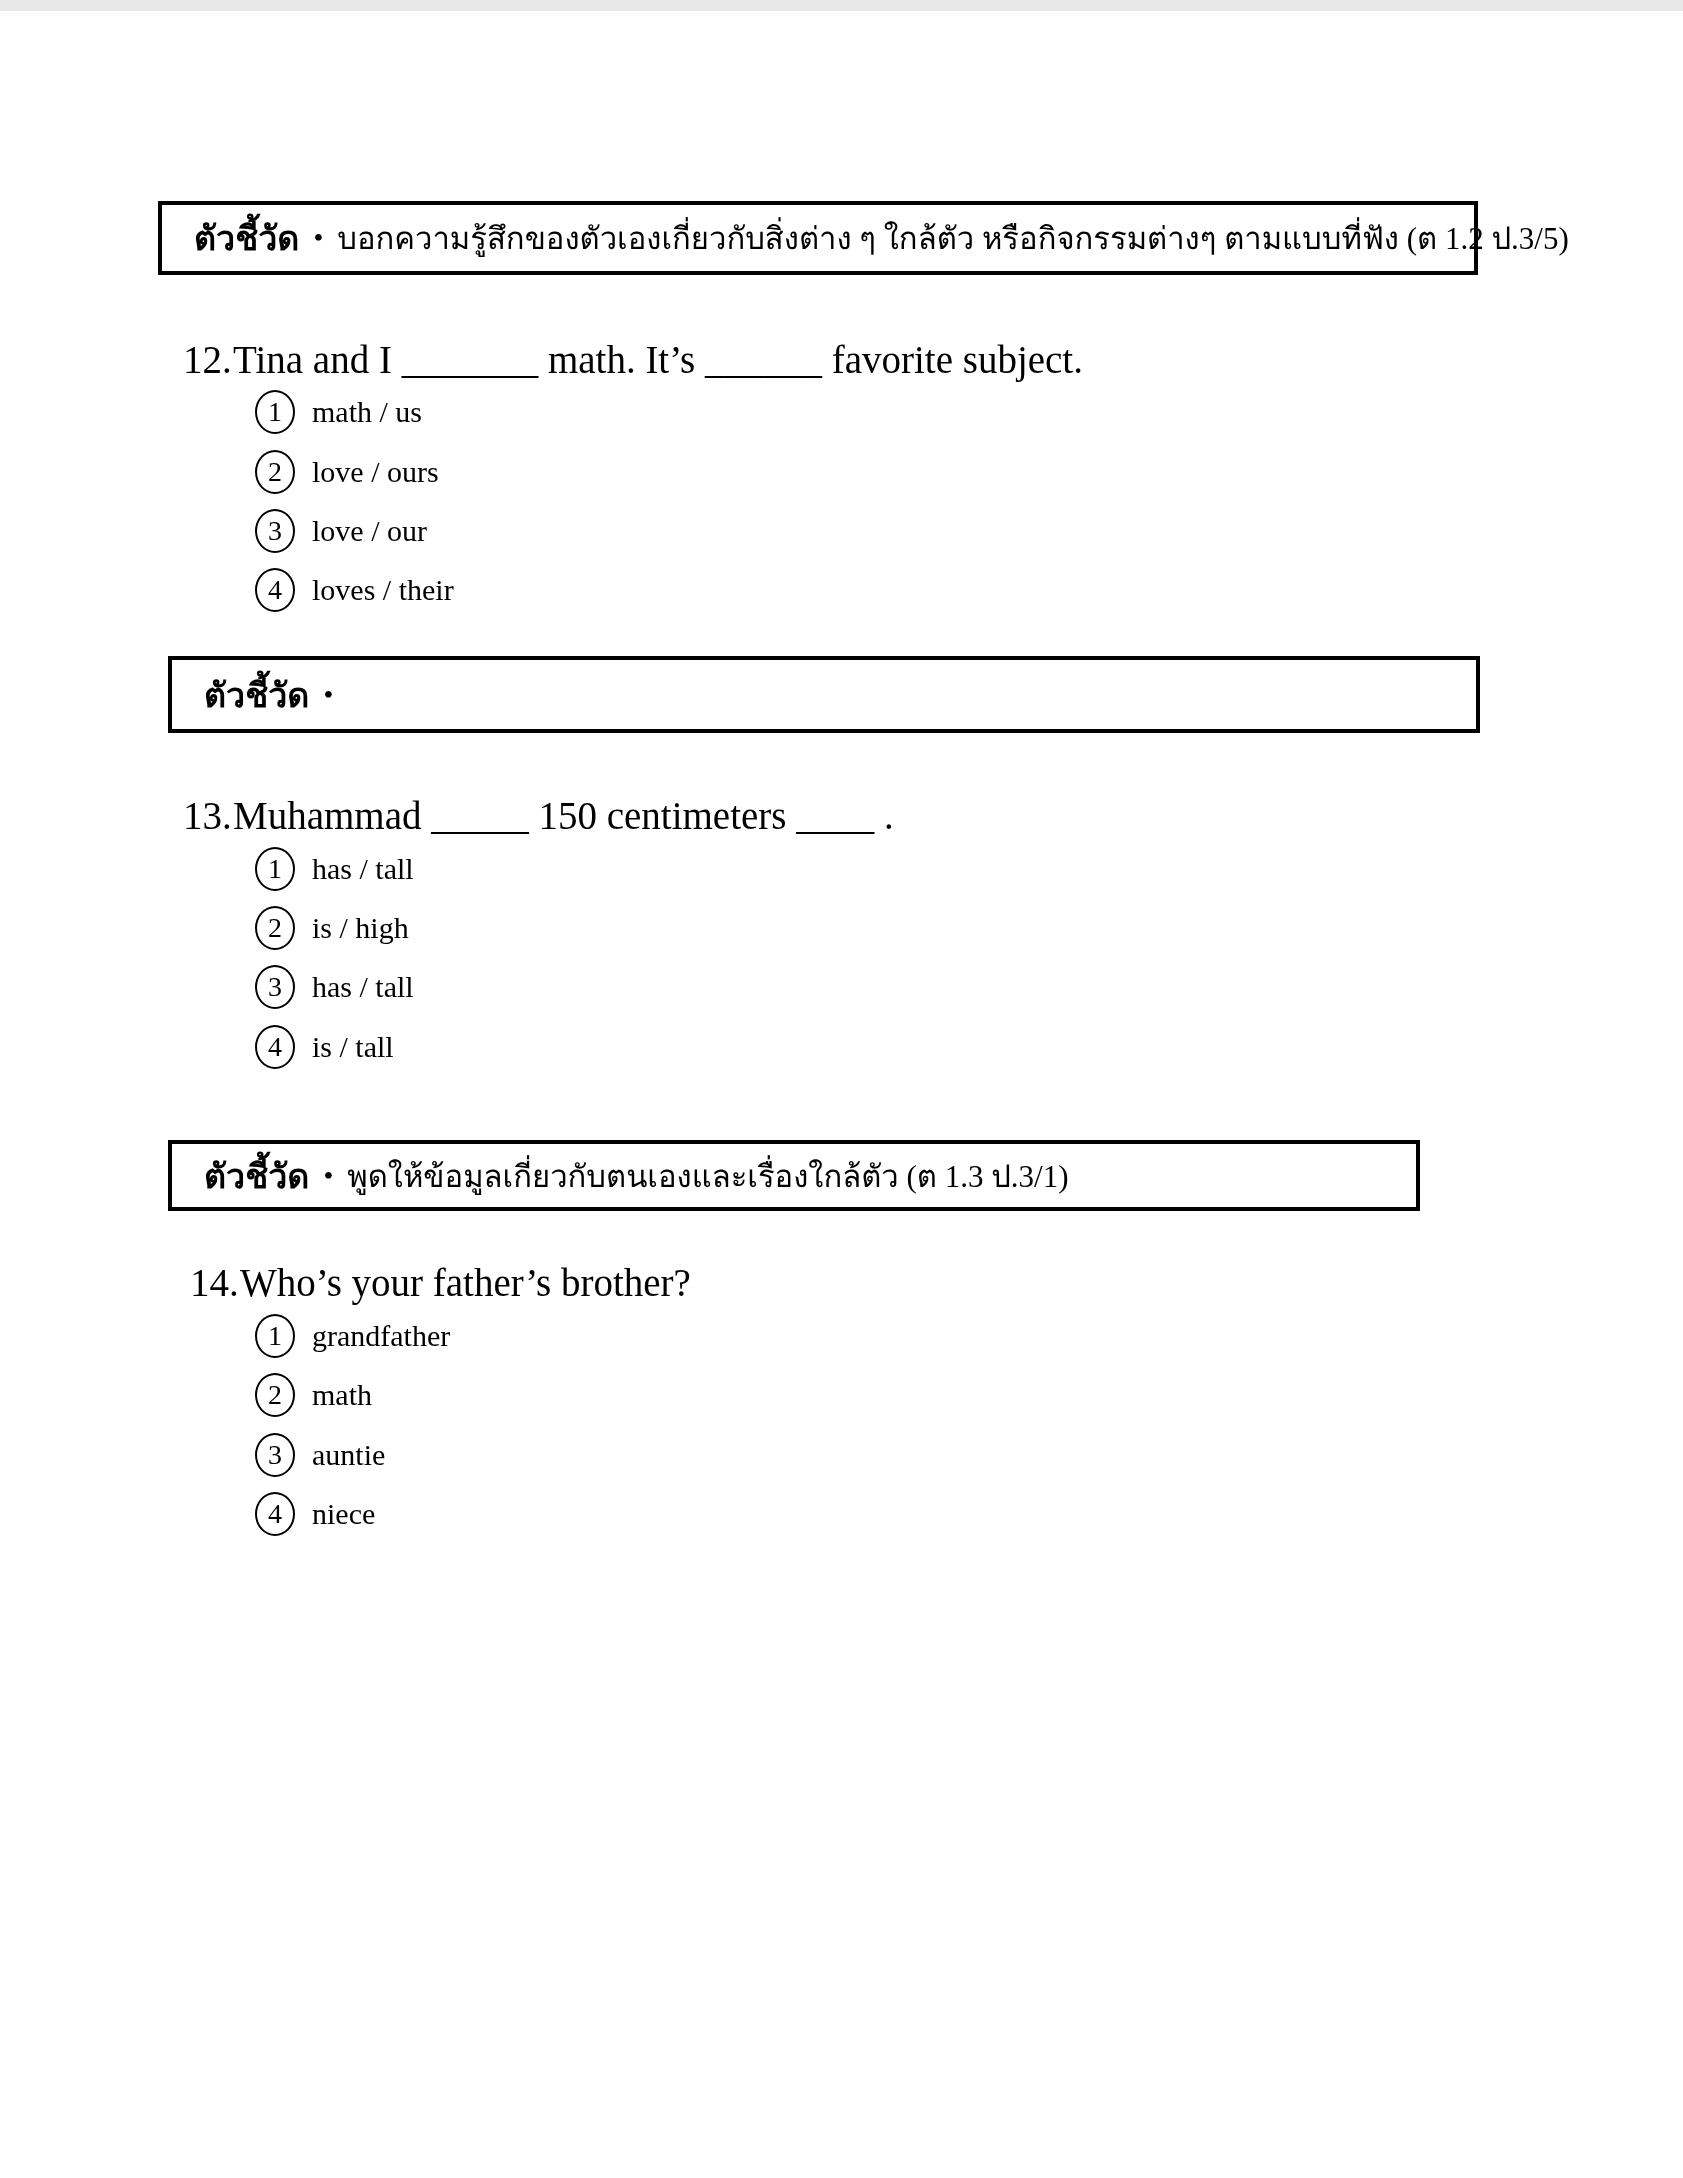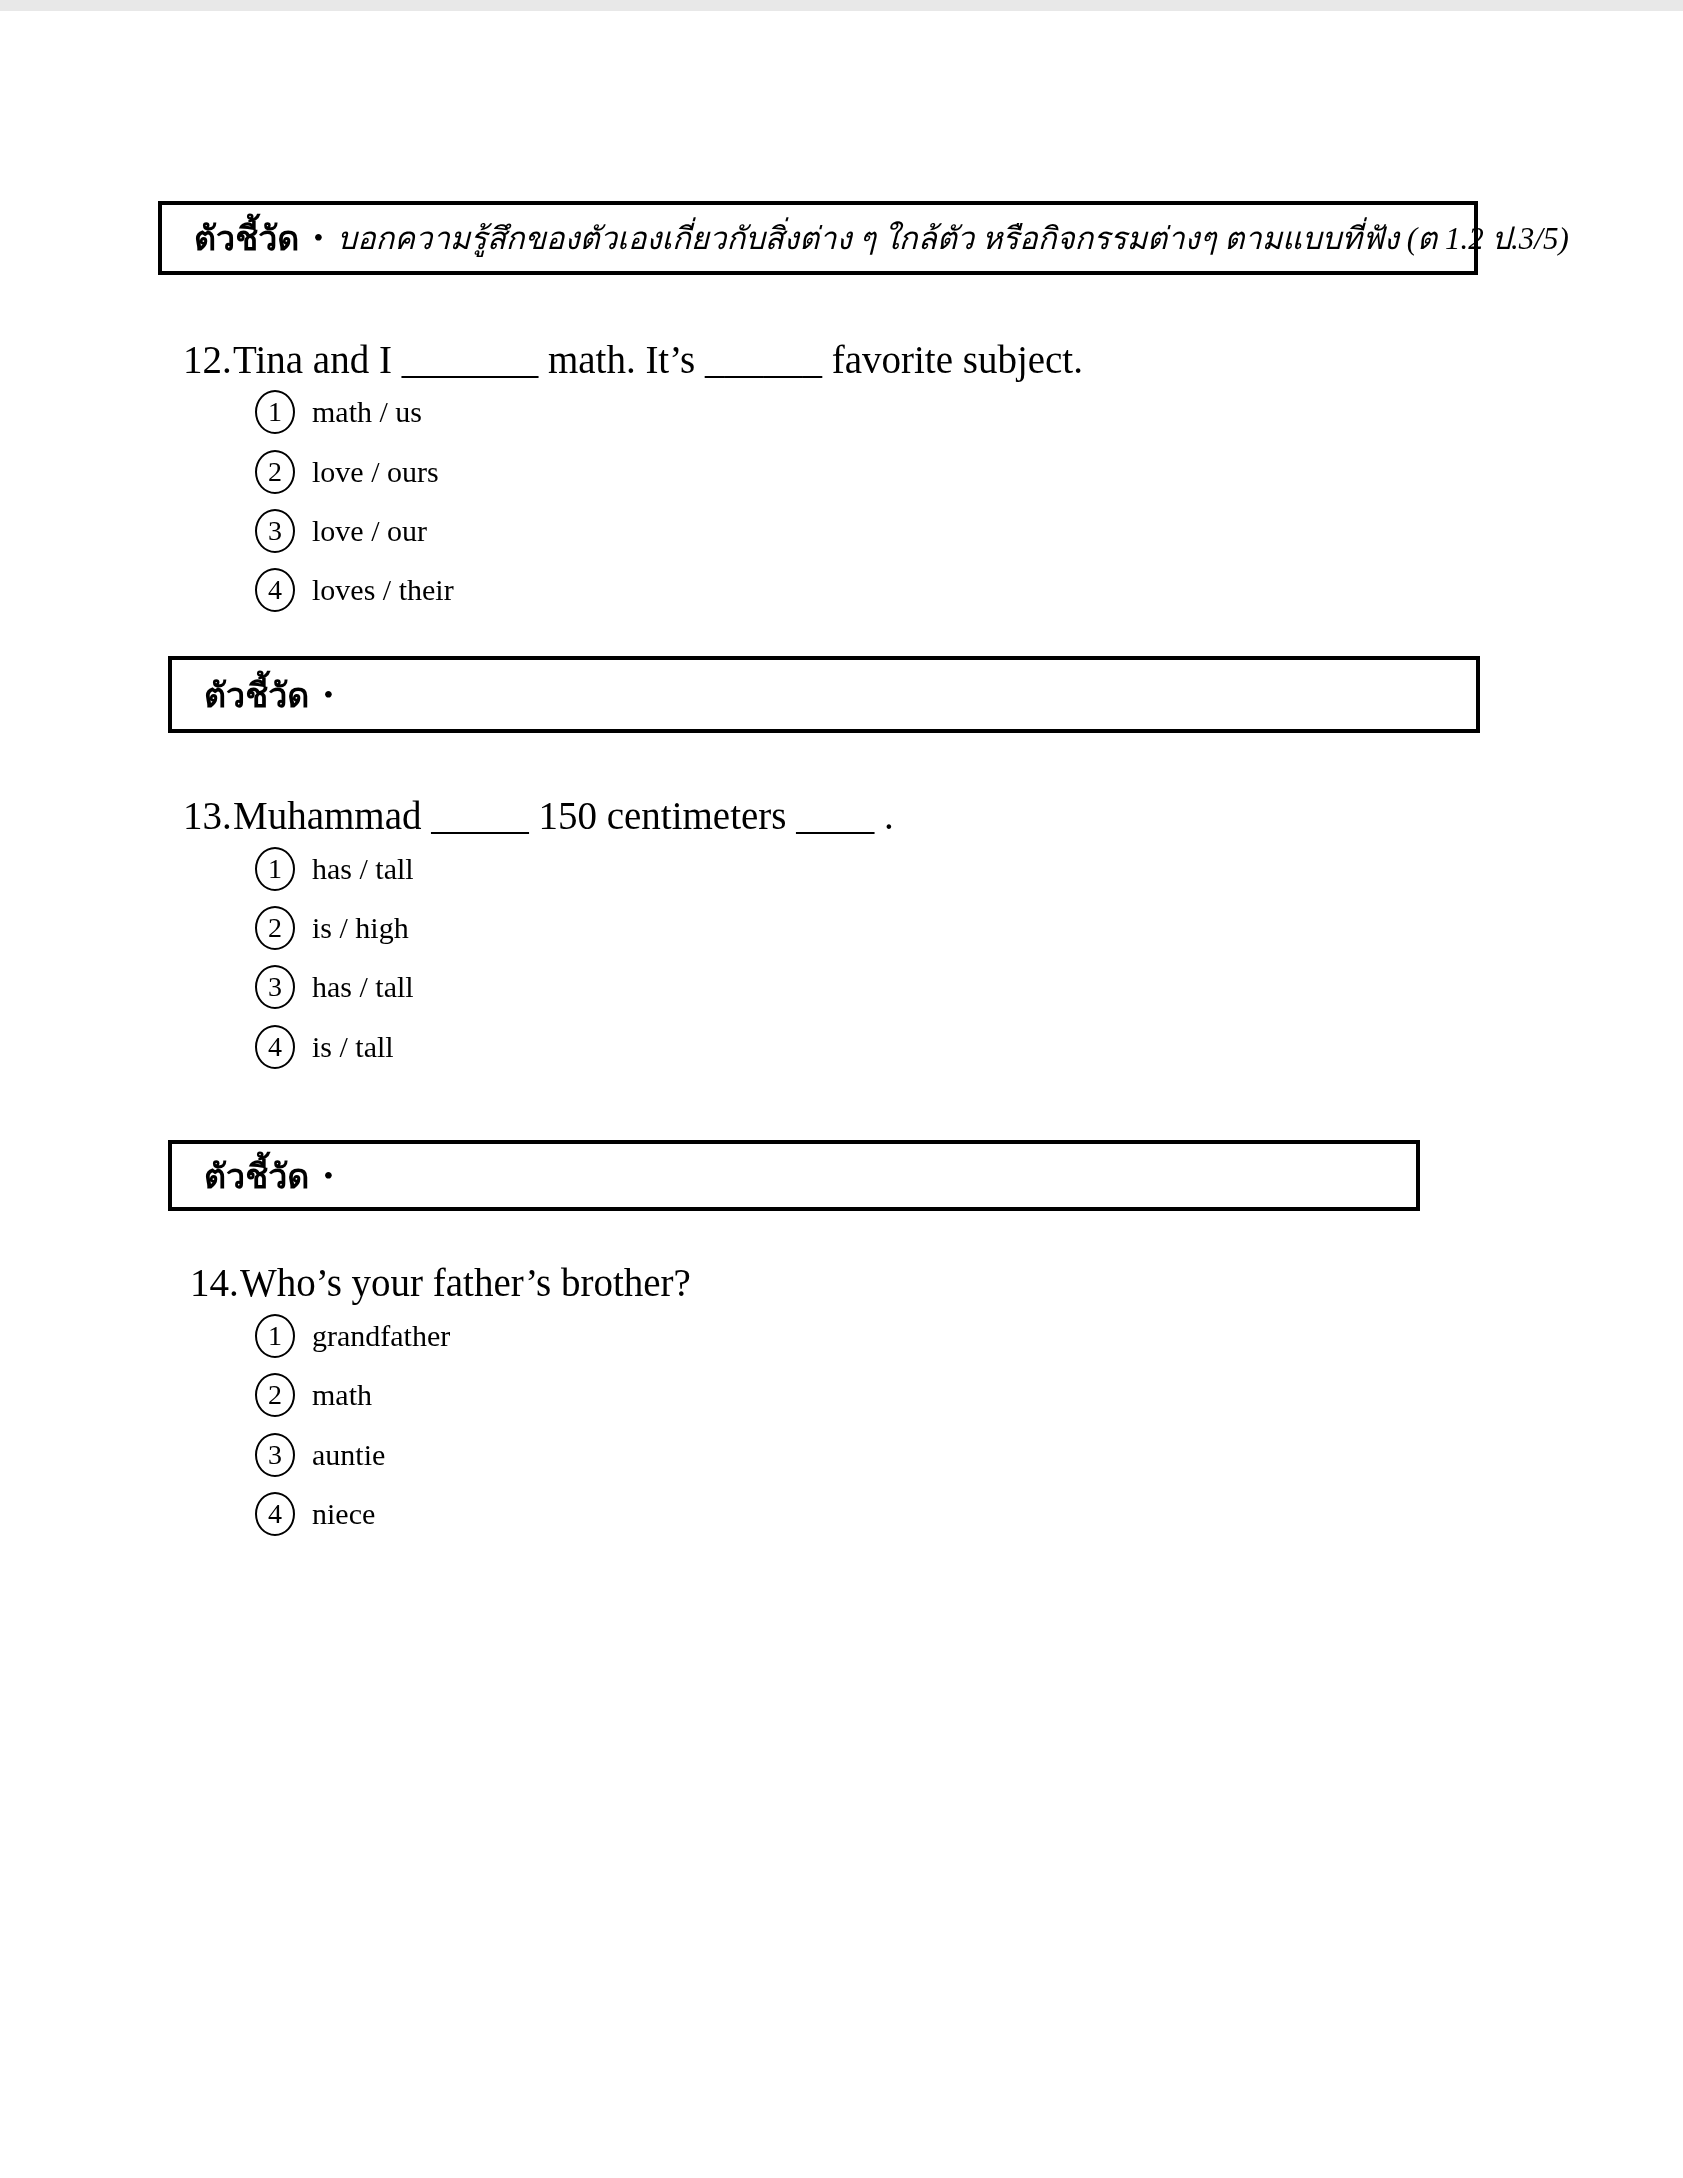--- a/index.html
+++ b/index.html
@@ -27,21 +27,20 @@
   .ind-label {
     font-weight: bold;
     font-size: 34px;
   }
   .ind-bullet {
     font-size: 28px;
     margin: 0 14px;
   }
   .ind-desc {
     font-size: 31px;
-    font-style: italic;
   }
   .q-row {
     position: absolute;
     display: flex;
     font-size: 39px;
     white-space: nowrap;
   }
   .q-num {
     width: 50px;
     flex: 0 0 auto;
@@ -127,20 +126,21 @@
     <span class="opt-label">has / tall</span>
   </div>
   <div class="opt-row" style="left:255px; top:1014px;">
     <span class="opt-circle">4</span>
     <span class="opt-label">is / tall</span>
   </div>
 
   <div class="indicator-box" style="left:168px; top:1129px; width:1252px; height:71px;">
     <span class="ind-label">ตัวชี้วัด</span>
     <span class="ind-bullet">•</span>
+    <span class="ind-desc">พูดให้ข้อมูลเกี่ยวกับตนเองและเรื่องใกล้ตัว (ต 1.3 ป.3/1)</span>
   </div>
 
   <div class="q-row" style="left:190px; top:1249px;">
     <span class="q-num">14.</span>
     <span class="q-text">Who’s your father’s brother?</span>
   </div>
 
   <div class="opt-row" style="left:255px; top:1303px;">
     <span class="opt-circle">1</span>
     <span class="opt-label">grandfather</span>

